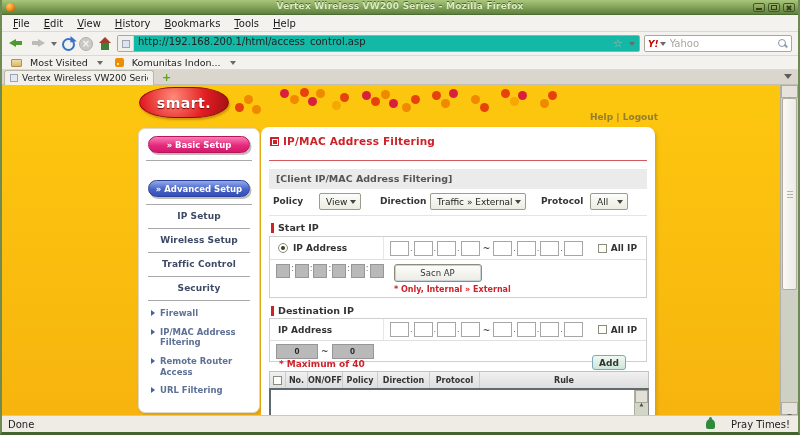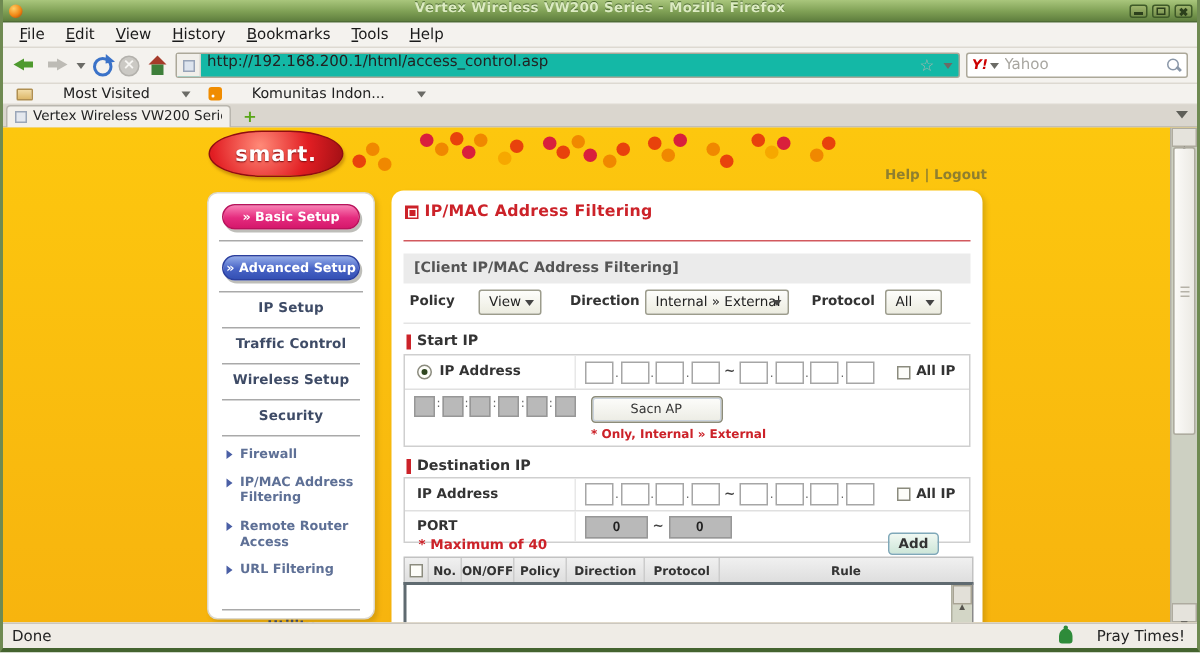--- a/index.html
+++ b/index.html
@@ -74,21 +74,21 @@
   .searchinput::placeholder { color:#A8A6A0; }
   .mag { width:11px; height:11px; position:relative; flex:0 0 auto; }
   .mag::before { content:""; position:absolute; left:1px; top:1px; width:6px; height:6px;
     border:1.5px solid #8A97A8; border-radius:50%; }
   .mag::after { content:""; position:absolute; left:7px; top:7px; width:4px; height:1.5px;
     background:#8A97A8; transform:rotate(45deg); }
 
   
   .bmbar { height:14px; background:#F4F2EE; border-bottom:1px solid #DDD9D1;
     display:flex; align-items:center; padding-left:6px; gap:4px; font-size:9.5px; color:#222; }
-  .bm { display:flex; align-items:center; gap:20px; padding:0 3px; }
+  .bm { display:flex; align-items:center; gap:8px; padding:0 3px; }
   .folder-icon { width:11px; height:8px; background:linear-gradient(#F2DCA6,#DDB86A); border:1px solid #B08F50; border-radius:1px; }
   .rss-icon { width:9px; height:9px; background:#F08C00; border-radius:2px; position:relative; }
   .rss-icon::after { content:""; position:absolute; left:2px; bottom:2px; width:2px; height:2px; background:#fff; border-radius:50%; }
   .bm-ddv { width:9px; height:10px; position:relative; }
   .bm-ddv::after { content:""; position:absolute; left:1px; top:3px; border-left:3px solid transparent;
     border-right:3px solid transparent; border-top:4px solid #6B6B66; }
 
   
   .tabbar { height:15px; background:#DAD6CE; position:relative; border-bottom:1px solid #C2BEB4; }
   .tab { position:absolute; left:2px; top:0; width:150px; height:15px; background:#F2F0EB;
@@ -123,27 +123,27 @@
     border:1px solid #8E0D12; border-radius:46% 46% 46% 46% / 58% 58% 58% 58%;
     box-shadow:1px 2px 2px rgba(120,60,0,.35); display:flex; align-items:center; justify-content:center; }
   .brand span { color:#fff; font-size:14px; font-weight:bold; letter-spacing:.5px; text-shadow:0 1px 1px #7E0A0E; }
 
   
   .helpline { position:absolute; left:570px; top:27px; width:86px; text-align:right;
     font-size:9px; font-weight:bold; color:#8F7F2F; }
   .helpline a { color:#8F7F2F; text-decoration:none; }
 
   
-  .sidebar { position:absolute; left:136px; top:43px; width:112px; height:285px; background:#fff;
+  .sidebar { position:absolute; left:136px; top:43px; width:122px; height:285px; background:#fff;
     border:1px solid #DCD8CC; border-radius:7px; box-shadow:2px 2px 3px rgba(130,100,10,.25);
     padding:7px 9px 0; }
   .sbtn-setup { height:17px; border-radius:9px; color:#fff; font-size:8.5px; font-weight:bold;
     text-align:center; line-height:16px; box-shadow:1.5px 2px 0 rgba(125,125,115,.5); }
   .sbtn-basic { background:linear-gradient(#F980B5,#E52B7E 55%,#D5186C); border:1px solid #B8135C; }
-  .sbtn-adv { background:linear-gradient(#93ACE9,#4763C6 55%,#3450B4); border:1px solid #2B3F9E; margin-top:9px; }
+  .sbtn-adv { background:linear-gradient(#93ACE9,#4763C6 55%,#3450B4); border:1px solid #2B3F9E; margin-top:19px; }
   .side-sep { border:0; border-top:1px solid #A9A9A9; margin:7px -2px 0; }
   .side-item { font-size:9px; font-weight:bold; color:#3E4B66; padding:6px 1px 7px; border-bottom:1px solid #A9A9A9; letter-spacing:.1px;text-align:center; }
   .side-sub { padding:3px 0 16px; border-bottom:1px solid #A9A9A9; }
   .sub-item { position:relative; font-size:8.5px; font-weight:bold; color:#5E7096; padding:4px 0 4px 12px; line-height:1.25; }
   .bullet-ic { position:absolute; left:3px; top:6px; width:0; height:0;
     border-top:3px solid transparent; border-bottom:3px solid transparent; border-left:4px solid #4A5FA5; }
 
   
   .panel { position:absolute; left:259px; top:42px; width:394px; height:288px; background:#fff;
     border-radius:8px 8px 0 0; box-shadow:2px 2px 3px rgba(130,100,10,.25); }
@@ -344,22 +344,22 @@
         <span>|</span>
         <a>Logout</a>
       </div>
 
       <div class="sidebar">
         <div class="sbtn-setup sbtn-basic">» Basic Setup</div>
         <hr class="side-sep">
         <div class="sbtn-setup sbtn-adv">» Advanced Setup</div>
         <hr class="side-sep">
         <div class="side-item">IP Setup</div>
+        <div class="side-item">Wireless Setup</div>
         <div class="side-item">Traffic Control</div>
-        <div class="side-item">Wireless Setup</div>
         <div class="side-item">Security</div>
         <div class="side-sub">
           <div class="sub-item"><span class="bullet-ic"></span><span>Firewall</span></div>
           <div class="sub-item"><span class="bullet-ic"></span><span>IP/MAC Address Filtering</span></div>
           <div class="sub-item"><span class="bullet-ic"></span><span>Remote Router Access</span></div>
           <div class="sub-item"><span class="bullet-ic"></span><span>URL Filtering</span></div>
         </div>
         <div class="side-item">Utility</div>
 
       </div>
@@ -374,21 +374,21 @@
 
         <div class="band">[Client IP/MAC Address Filtering]</div>
 
         <div class="policy-row">
           <span class="flabel" style="left:4px">Policy</span>
           <span class="gtkselect" style="left:50px;width:42px">
               <span>View</span>
             </span>
           <span class="flabel" style="left:111px">Direction</span>
           <span class="gtkselect" style="left:161px;width:96px">
-              <span>Internal » External</span>
+              <span>Traffic » External</span>
             </span>
           <span class="flabel" style="left:272px">Protocol</span>
           <span class="gtkselect" style="left:321px;width:38px">
               <span>All</span>
             </span>
         </div>
 
         <div class="sec-title" style="left:10px;top:95px">
           <span class="redbar"></span>
           <span class="t">Start IP</span>
@@ -467,23 +467,20 @@
                 <input class="ipbox" style="">
                 <span class="sep">.</span>
                 <input class="ipbox" style="">
               <span class="allip">
                   <span class="checkbox"></span>
                   <span>All IP</span>
                 </span>
             </div>
           </div>
           <div class="frow" style="height:21px">
-            <div class="fcell-label">
-              <span>PORT</span>
-            </div>
             <div class="fcell-main">
               <input class="graybox" value="0" style="">
               <span class="tilde">~</span>
               <input class="graybox" value="0" style="">
             </div>
           </div>
         </div>
 
         <div class="maxnote">* Maximum of 40</div>
         <button class="addbtn">Add</button>

